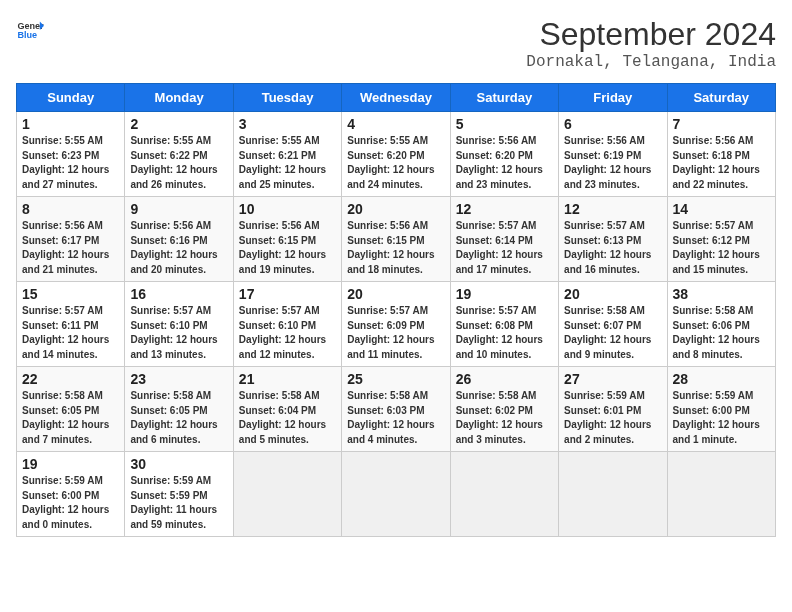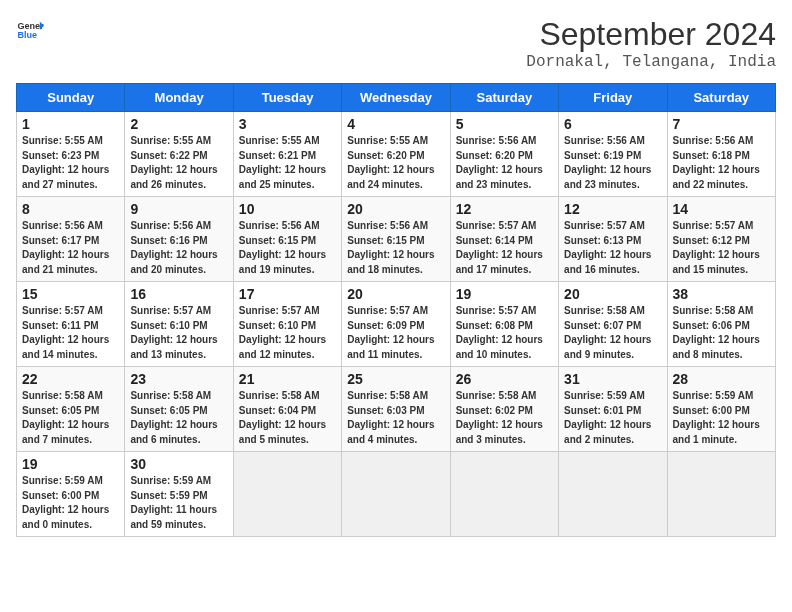--- a/index.html
+++ b/index.html
@@ -214,21 +214,21 @@
         </td>
         <td>
           <span class="day-num">25</span>
           <div class="day-info">Sunrise: 5:58 AM<br>Sunset: 6:03 PM<br>Daylight: 12 hours<br>and 4 minutes.</div>
         </td>
         <td>
           <span class="day-num">26</span>
           <div class="day-info">Sunrise: 5:58 AM<br>Sunset: 6:02 PM<br>Daylight: 12 hours<br>and 3 minutes.</div>
         </td>
         <td>
-          <span class="day-num">31</span>
+          <span class="day-num">27</span>
           <div class="day-info">Sunrise: 5:59 AM<br>Sunset: 6:01 PM<br>Daylight: 12 hours<br>and 2 minutes.</div>
         </td>
         <td>
           <span class="day-num">28</span>
           <div class="day-info">Sunrise: 5:59 AM<br>Sunset: 6:00 PM<br>Daylight: 12 hours<br>and 1 minute.</div>
         </td>
       </tr>
       <tr>
         <td>
           <span class="day-num">19</span>

